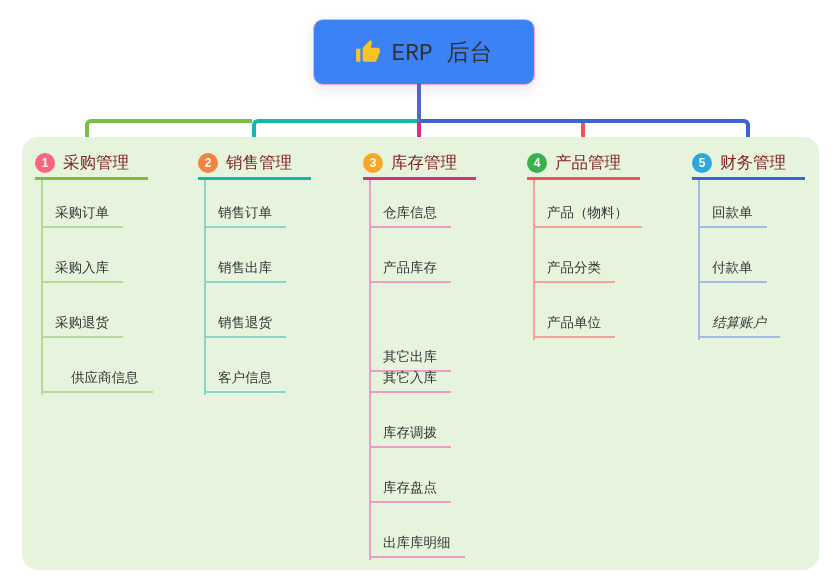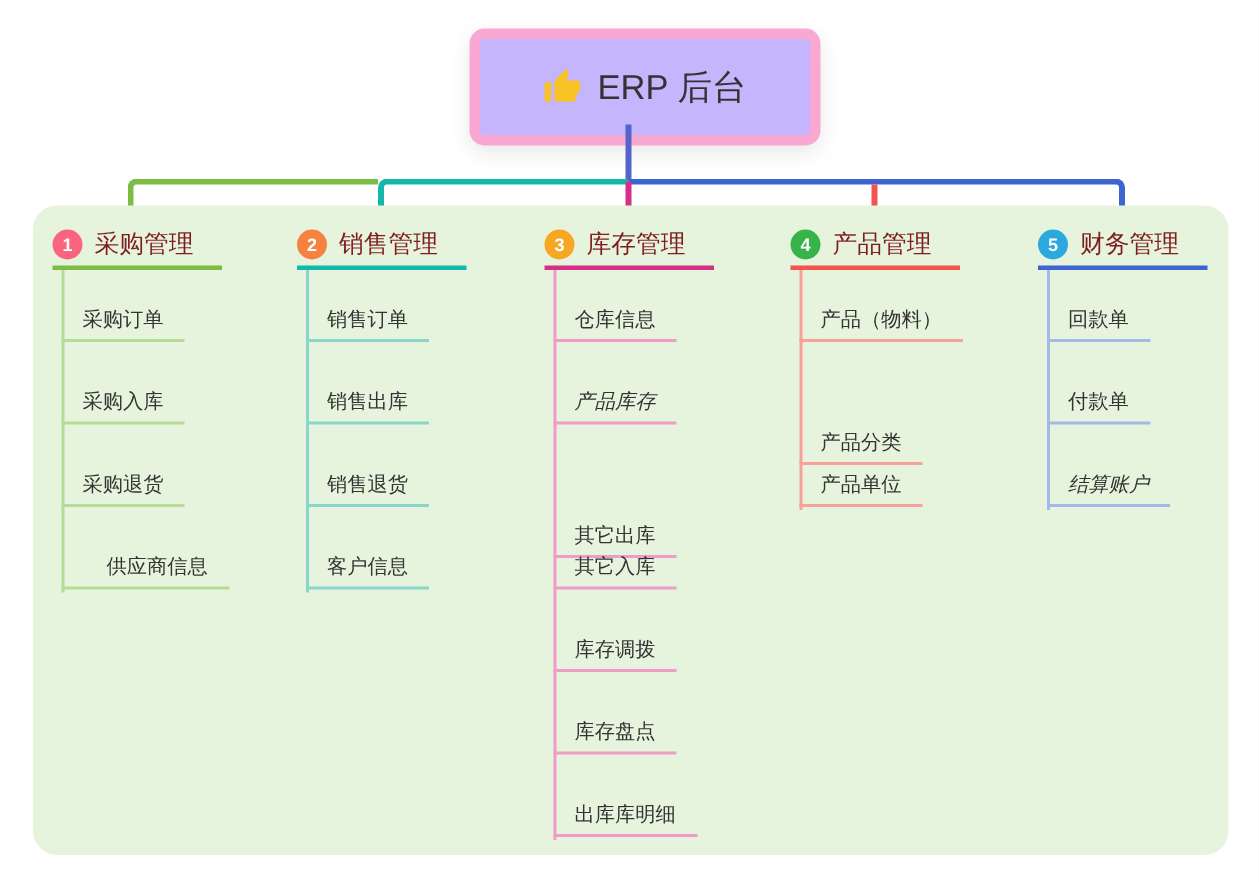--- a/index.html
+++ b/index.html
@@ -4,24 +4,24 @@
 <style>
   html,body{margin:0;padding:0;background:#ffffff;}
   #stage{
     position:relative;width:839px;height:588px;overflow:hidden;
     font-family:"Liberation Sans","DejaVu Sans",sans-serif;color:#333;
     background:#ffffff;
   }
   
   .root-node{
     position:absolute;left:313px;top:19px;width:220px;height:64px;
-    background:#c4b5fd;border:7px solid #f9a8d4;border-radius:10px;
+    background:#3b82f6;border:1px solid #f9a8d4;border-radius:10px;
     box-shadow:0 5px 14px rgba(0,0,0,.09);
     display:flex;align-items:center;justify-content:center;gap:10px;
-    font-size:23px;color:#333;cursor:default;
+    font-size:23px;color:#333;cursor:default;font-family:Liberation Mono, monospace;
   }
   .root-node .thumb{width:26px;height:26px;display:inline-block;}
   
   .line{position:absolute;}
   .bus-seg{position:absolute;height:24px;box-sizing:border-box;background:transparent;}
   
   .panel{
     position:absolute;left:22px;top:137px;width:797px;height:433px;
     background:#e6f4dd;border-radius:16px;
   }
@@ -81,33 +81,33 @@
       <div class="child-item" style="left: 204px; top: 200px; border-bottom-color: rgb(138, 214, 203);">销售订单</div>
       <div class="child-item" style="left: 204px; top: 255px; border-bottom-color: rgb(138, 214, 203);">销售出库</div>
       <div class="child-item" style="left: 204px; top: 310px; border-bottom-color: rgb(138, 214, 203);">销售退货</div>
       <div class="child-item" style="left: 204px; top: 365px; border-bottom-color: rgb(138, 214, 203);">客户信息</div>
       <div class="branch-header" style="left: 363px; border-bottom-color: rgb(214, 47, 135);">
         <span class="badge" style="background: rgb(247, 168, 34);">3</span>
         <span class="branch-label">库存管理</span>
       </div>
       <div class="child-line" style="left: 369px; top: 180px; height: 380px; background: rgb(239, 156, 199);"></div>
       <div class="child-item" style="left: 369px; top: 200px; border-bottom-color: rgb(239, 156, 199); font-family: Liberation Serif, serif;">仓库信息</div>
-      <div class="child-item" style="left: 369px; top: 255px; border-bottom-color: rgb(239, 156, 199); font-style: italic;">产品库存</div>
+      <div class="child-item" style="left: 369px; top: 255px; border-bottom-color: rgb(239, 156, 199);">产品库存</div>
       <div class="child-item" style="left: 369px; top: 310px; border-bottom-color: rgb(239, 156, 199); margin-top: 34px;">其它出库</div>
       <div class="child-item" style="left: 369px; top: 365px; border-bottom-color: rgb(239, 156, 199);">其它入库</div>
       <div class="child-item" style="left: 369px; top: 420px; border-bottom-color: rgb(239, 156, 199);">库存调拨</div>
       <div class="child-item" style="left: 369px; top: 475px; border-bottom-color: rgb(239, 156, 199);">库存盘点</div>
       <div class="child-item" style="left: 369px; top: 530px; border-bottom-color: rgb(239, 156, 199);">出库库明细</div>
       <div class="branch-header" style="left: 527px; border-bottom-color: rgb(242, 84, 78);">
         <span class="badge" style="background: rgb(56, 179, 74);">4</span>
         <span class="branch-label">产品管理</span>
       </div>
       <div class="child-line" style="left: 533px; top: 180px; height: 160px; background: rgb(248, 160, 154);"></div>
       <div class="child-item" style="left: 533px; top: 200px; border-bottom-color: rgb(248, 160, 154);">产品（物料）</div>
-      <div class="child-item" style="left: 533px; top: 255px; border-bottom-color: rgb(248, 160, 154); margin-top: 27px;">产品分类</div>
+      <div class="child-item" style="left: 533px; top: 255px; border-bottom-color: rgb(248, 160, 154);">产品分类</div>
       <div class="child-item" style="left: 533px; top: 310px; border-bottom-color: rgb(248, 160, 154);">产品单位</div>
       <div class="branch-header" style="left: 692px; border-bottom-color: rgb(61, 100, 208);">
         <span class="badge" style="background: rgb(43, 169, 222);">5</span>
         <span class="branch-label">财务管理</span>
       </div>
       <div class="child-line" style="left: 698px; top: 180px; height: 160px; background: rgb(163, 185, 234);"></div>
       <div class="child-item" style="left: 698px; top: 200px; border-bottom-color: rgb(163, 185, 234);">回款单</div>
       <div class="child-item" style="left: 698px; top: 255px; border-bottom-color: rgb(163, 185, 234);">付款单</div>
       <div class="child-item" style="left: 698px; top: 310px; border-bottom-color: rgb(163, 185, 234); font-style: italic;">结算账户</div>
     </div>

